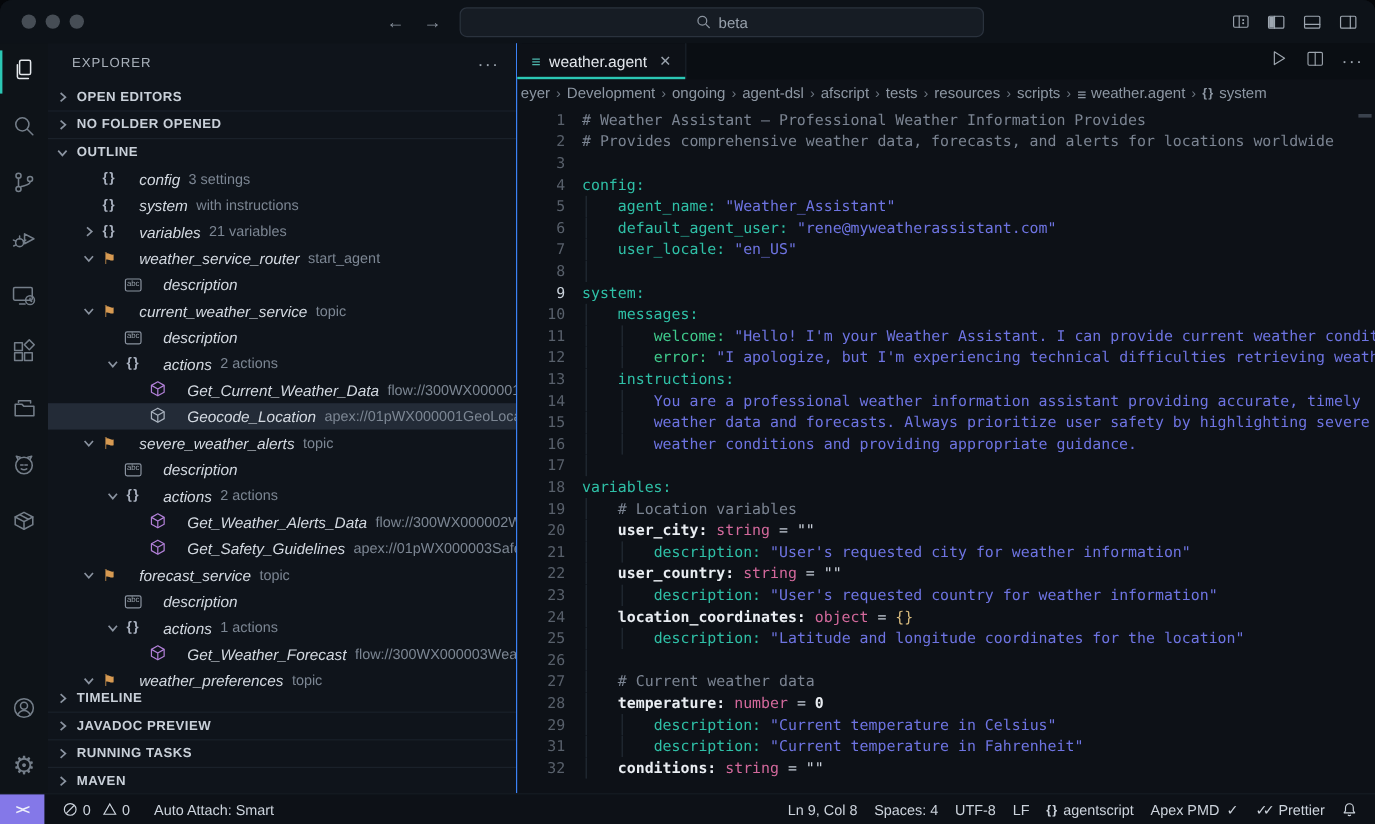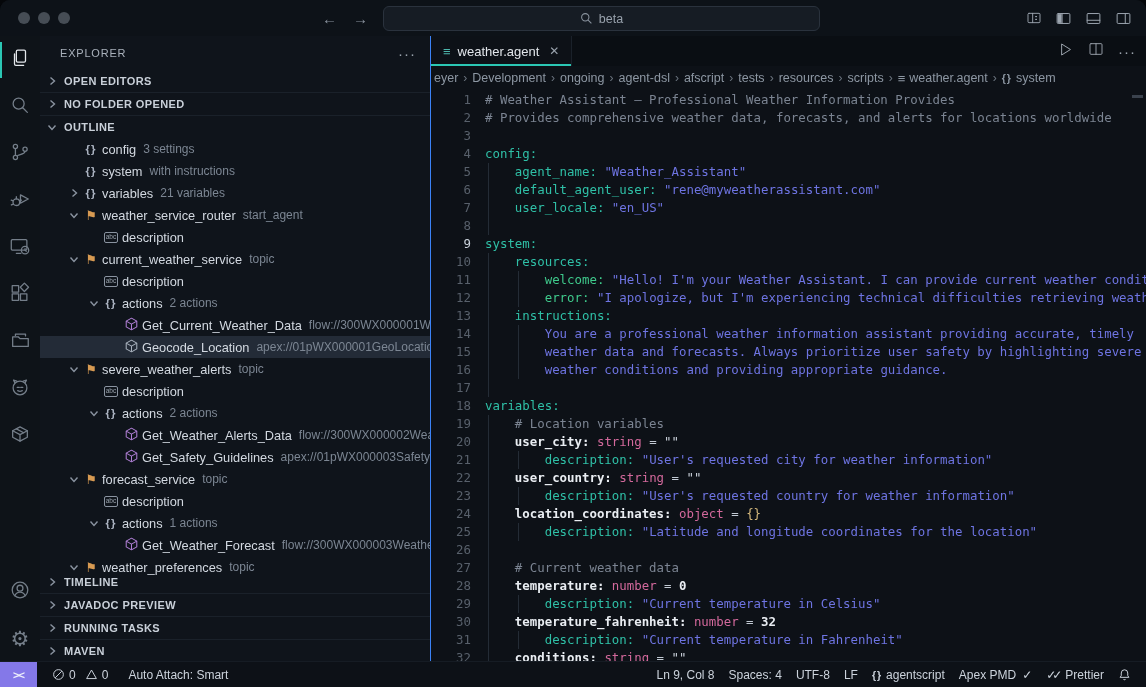--- a/index.html
+++ b/index.html
@@ -24,21 +24,21 @@
   .sb-header{height:34px;display:flex;align-items:center;justify-content:space-between;padding:0 14px 0 20px;color:#a9b1bb;font-size:11px;letter-spacing:.8px;}
   .sb-header .more{color:#9aa3ad;font-size:15px;letter-spacing:1px;cursor:default;}
   .sb-sectionrow{height:22px;display:flex;align-items:center;gap:4px;padding-left:4px;border-top:1px solid #1a212a;color:#c9d0d9;font-size:11px;font-weight:bold;letter-spacing:.4px;}
   .sb-sectionrow:first-of-type{border-top:none;}
   .sb-sectionrow .chev{width:16px;display:flex;justify-content:center;color:#8a93a0;}
   .outline-body{position:relative;}
   .ol-row{height:22px;display:flex;align-items:center;font-size:12.8px;color:#d3d9e1;white-space:nowrap;overflow:hidden;}
   .ol-row.selected{background:#232b37;}
   .ol-chev{width:16px;flex:0 0 16px;display:flex;justify-content:center;}
   .ol-icon{width:18px;flex:0 0 18px;display:flex;justify-content:center;align-items:center;}
-  .ol-label{margin-left:2px;}
+  .ol-label{margin-left:16px;font-style:italic;}
   .ol-detail{margin-left:7px;color:#7c8693;font-size:12px;}
   .braces-glyph{color:#aab2c0;font-size:11.5px;font-weight:bold;letter-spacing:1px;}
   .flag-glyph{color:#d79a52;font-size:13px;}
   .abc-box{border:1px solid #8a93a0;border-radius:2px;color:#9aa3ad;font-size:6.5px;padding:0 1px;line-height:8px;height:9px;display:flex;align-items:center;}
   .sb-bottom{position:absolute;left:0;bottom:0;width:390px;}
   
   .editor{position:absolute;left:431px;top:36px;width:715px;height:626px;background:#0d1117;}
   .tabbar{position:absolute;left:0;top:0;width:715px;height:30px;background:#0a0e13;display:flex;}
   .tab{height:30px;display:flex;align-items:center;gap:7px;padding:0 12px;background:#0d1117;border-right:1px solid #1a212a;position:relative;}
   .tab.active:after{content:"";position:absolute;left:0;bottom:0;height:2px;width:100%;background:#2bc7b4;}
@@ -546,41 +546,40 @@
     <div class="code" id="code">
         <div class="cl"><span class="ln">1</span><span class="lc"><span class="tk-c"># Weather Assistant – Professional Weather Information Provides</span></span></div>
         <div class="cl"><span class="ln">2</span><span class="lc"><span class="tk-c"># Provides comprehensive weather data, forecasts, and alerts for locations worldwide</span></span></div>
         <div class="cl"><span class="ln">3</span><span class="lc"></span></div>
         <div class="cl"><span class="ln">4</span><span class="lc"><span class="tk-k">config:</span></span></div>
         <div class="cl"><span class="ln">5</span><span class="lc"><i class="g" style="left:3.0px"></i><span class="tk-o">    </span><span class="tk-k">agent_name:</span><span class="tk-o"> </span><span class="tk-s">"Weather_Assistant"</span></span></div>
         <div class="cl"><span class="ln">6</span><span class="lc"><i class="g" style="left:3.0px"></i><span class="tk-o">    </span><span class="tk-k">default_agent_user:</span><span class="tk-o"> </span><span class="tk-s">"rene@myweatherassistant.com"</span></span></div>
         <div class="cl"><span class="ln">7</span><span class="lc"><i class="g" style="left:3.0px"></i><span class="tk-o">    </span><span class="tk-k">user_locale:</span><span class="tk-o"> </span><span class="tk-s">"en_US"</span></span></div>
         <div class="cl"><span class="ln">8</span><span class="lc"><i class="g" style="left:3.0px"></i></span></div>
         <div class="cl"><span class="ln cur">9</span><span class="lc"><span class="tk-k">system:</span></span></div>
-        <div class="cl"><span class="ln">10</span><span class="lc"><i class="g" style="left:3.0px"></i><span class="tk-o">    </span><span class="tk-k">resources:</span></span></div>
+        <div class="cl"><span class="ln">10</span><span class="lc"><i class="g" style="left:3.0px"></i><span class="tk-o">    </span><span class="tk-k">messages:</span></span></div>
         <div class="cl"><span class="ln">11</span><span class="lc"><i class="g" style="left:3.0px"></i><i class="g" style="left:32.8px"></i><span class="tk-o">        </span><span class="tk-k2">welcome:</span><span class="tk-o"> </span><span class="tk-s">"Hello! I'm your Weather Assistant. I can provide current weather conditi</span></span></div>
         <div class="cl"><span class="ln">12</span><span class="lc"><i class="g" style="left:3.0px"></i><i class="g" style="left:32.8px"></i><span class="tk-o">        </span><span class="tk-k2">error:</span><span class="tk-o"> </span><span class="tk-s">"I apologize, but I'm experiencing technical difficulties retrieving weathe</span></span></div>
         <div class="cl"><span class="ln">13</span><span class="lc"><i class="g" style="left:3.0px"></i><span class="tk-o">    </span><span class="tk-k">instructions:</span></span></div>
         <div class="cl"><span class="ln">14</span><span class="lc"><i class="g" style="left:3.0px"></i><i class="g" style="left:32.8px"></i><span class="tk-o">        </span><span class="tk-s">You are a professional weather information assistant providing accurate, timely</span></span></div>
         <div class="cl"><span class="ln">15</span><span class="lc"><i class="g" style="left:3.0px"></i><i class="g" style="left:32.8px"></i><span class="tk-o">        </span><span class="tk-s">weather data and forecasts. Always prioritize user safety by highlighting severe</span></span></div>
         <div class="cl"><span class="ln">16</span><span class="lc"><i class="g" style="left:3.0px"></i><i class="g" style="left:32.8px"></i><span class="tk-o">        </span><span class="tk-s">weather conditions and providing appropriate guidance.</span></span></div>
         <div class="cl"><span class="ln">17</span><span class="lc"><i class="g" style="left:3.0px"></i></span></div>
         <div class="cl"><span class="ln">18</span><span class="lc"><span class="tk-k">variables:</span></span></div>
         <div class="cl"><span class="ln">19</span><span class="lc"><i class="g" style="left:3.0px"></i><span class="tk-o">    </span><span class="tk-c"># Location variables</span></span></div>
         <div class="cl"><span class="ln">20</span><span class="lc"><i class="g" style="left:3.0px"></i><span class="tk-o">    </span><span class="tk-v">user_city:</span><span class="tk-o"> </span><span class="tk-t">string</span><span class="tk-o"> = </span><span class="tk-q">""</span></span></div>
         <div class="cl"><span class="ln">21</span><span class="lc"><i class="g" style="left:3.0px"></i><i class="g" style="left:32.8px"></i><span class="tk-o">        </span><span class="tk-k">description:</span><span class="tk-o"> </span><span class="tk-s">"User's requested city for weather information"</span></span></div>
         <div class="cl"><span class="ln">22</span><span class="lc"><i class="g" style="left:3.0px"></i><span class="tk-o">    </span><span class="tk-v">user_country:</span><span class="tk-o"> </span><span class="tk-t">string</span><span class="tk-o"> = </span><span class="tk-q">""</span></span></div>
         <div class="cl"><span class="ln">23</span><span class="lc"><i class="g" style="left:3.0px"></i><i class="g" style="left:32.8px"></i><span class="tk-o">        </span><span class="tk-k">description:</span><span class="tk-o"> </span><span class="tk-s">"User's requested country for weather information"</span></span></div>
         <div class="cl"><span class="ln">24</span><span class="lc"><i class="g" style="left:3.0px"></i><span class="tk-o">    </span><span class="tk-v">location_coordinates:</span><span class="tk-o"> </span><span class="tk-t">object</span><span class="tk-o"> = </span><span class="tk-b">{}</span></span></div>
         <div class="cl"><span class="ln">25</span><span class="lc"><i class="g" style="left:3.0px"></i><i class="g" style="left:32.8px"></i><span class="tk-o">        </span><span class="tk-k">description:</span><span class="tk-o"> </span><span class="tk-s">"Latitude and longitude coordinates for the location"</span></span></div>
         <div class="cl"><span class="ln">26</span><span class="lc"><i class="g" style="left:3.0px"></i></span></div>
         <div class="cl"><span class="ln">27</span><span class="lc"><i class="g" style="left:3.0px"></i><span class="tk-o">    </span><span class="tk-c"># Current weather data</span></span></div>
         <div class="cl"><span class="ln">28</span><span class="lc"><i class="g" style="left:3.0px"></i><span class="tk-o">    </span><span class="tk-v">temperature:</span><span class="tk-o"> </span><span class="tk-t">number</span><span class="tk-o"> = </span><span class="tk-n">0</span></span></div>
         <div class="cl"><span class="ln">29</span><span class="lc"><i class="g" style="left:3.0px"></i><i class="g" style="left:32.8px"></i><span class="tk-o">        </span><span class="tk-k">description:</span><span class="tk-o"> </span><span class="tk-s">"Current temperature in Celsius"</span></span></div>
-        <div class="cl"><span class="ln">30</span><span class="lc"><i class="g" style="left:3.0px"></i><span class="tk-o">    </span><span class="tk-v">temperature_fahrenheit:</span><span class="tk-o"> </span><span class="tk-t">number</span><span class="tk-o"> = </span><span class="tk-n">32</span></span></div>
         <div class="cl"><span class="ln">31</span><span class="lc"><i class="g" style="left:3.0px"></i><i class="g" style="left:32.8px"></i><span class="tk-o">        </span><span class="tk-k">description:</span><span class="tk-o"> </span><span class="tk-s">"Current temperature in Fahrenheit"</span></span></div>
         <div class="cl"><span class="ln">32</span><span class="lc"><i class="g" style="left:3.0px"></i><span class="tk-o">    </span><span class="tk-v">conditions:</span><span class="tk-o"> </span><span class="tk-t">string</span><span class="tk-o"> = </span><span class="tk-q">""</span></span></div>
       </div>
     <div class="scroll-dash"></div>
   </div>
 
   <div class="statusbar">
     <div class="remote-chip">&gt;&lt;</div>
     <div class="sb-left">
       <div class="sb-item">

